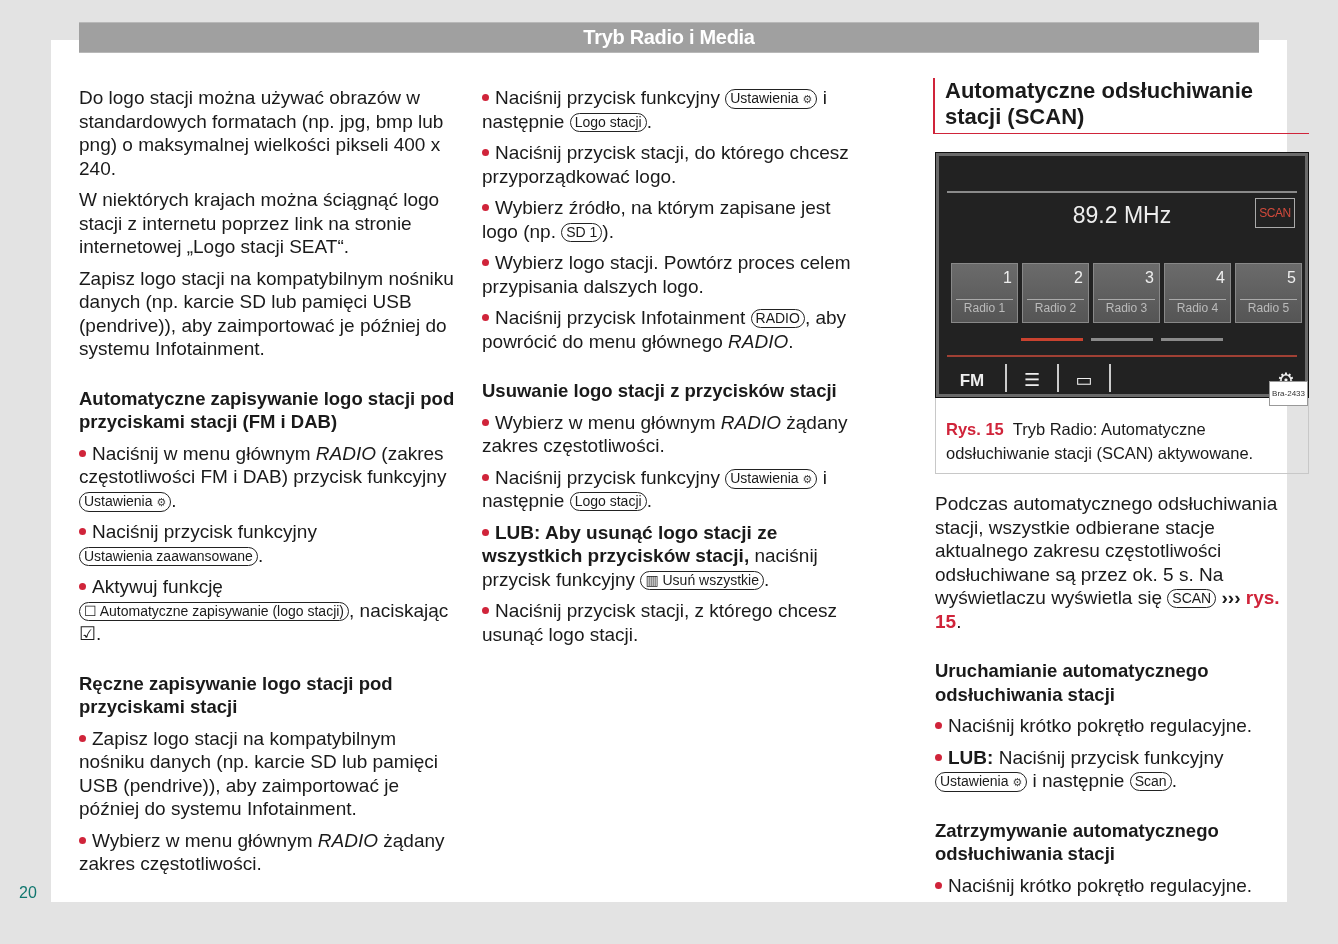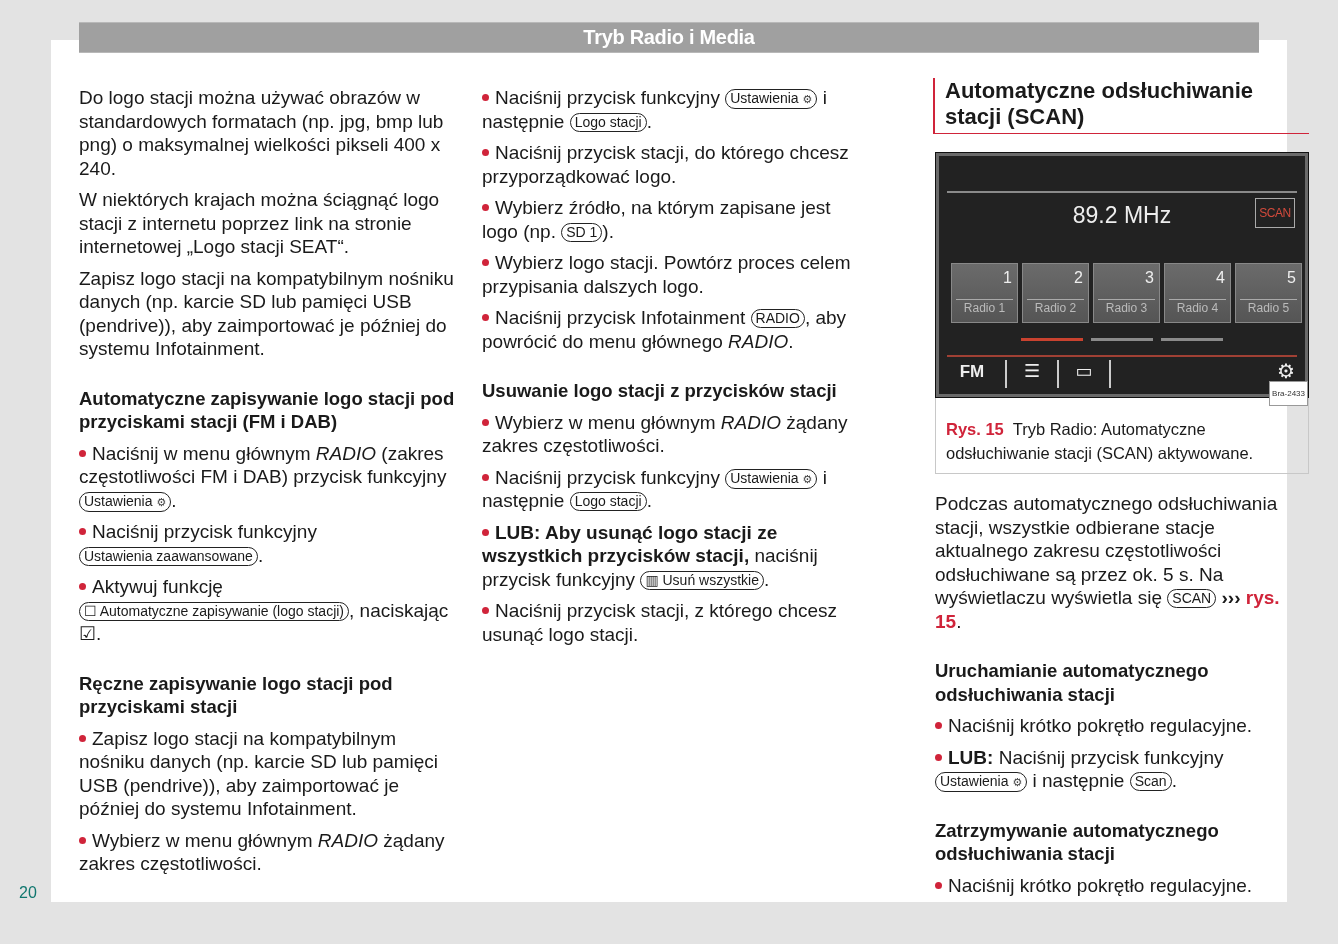--- a/index.html
+++ b/index.html
@@ -54,21 +54,21 @@
     width:65px; height:58px; background:linear-gradient(#6b6b6b,#555); border:1px solid #888;
     position:relative; color:#ddd;
   }
   .preset .num { position:absolute; right:5px; top:2px; font-size:16px; color:#eee; }
   .preset .sep { position:absolute; left:4px; right:4px; top:35px; height:1px; background:#aaa; }
   .preset .lbl { position:absolute; left:0; right:0; bottom:2px; text-align:center; font-size:12px; color:#bbb; }
   .pager { position:absolute; top:182px; left:82px; display:flex; gap:8px; }
   .pager span { display:block; width:62px; height:3px; background:#8a8a8a; }
   .pager span.active { background:#c9422f; }
   .screen .redline { position:absolute; left:8px; right:8px; top:199px; height:2px; background:#a04034; }
-  .bottombar { position:absolute; left:10px; right:10px; top:204px; height:32px; display:flex; align-items:flex-start; color:#eee; }
+  .bottombar { position:absolute; left:10px; right:10px; top:204px; height:32px; display:flex; align-items:flex-end; color:#eee; }
   .bottombar .fm { font-weight:bold; font-size:17px; width:46px; text-align:center; }
   .bottombar .div { width:2px; height:28px; background:#ccc; margin:0 10px; }
   .bottombar .icon { width:30px; text-align:center; font-size:18px; }
   .bottombar .gear { margin-left:auto; font-size:20px; }
   .bra { position:absolute; right:-3px; bottom:-12px; font-size:8px; background:#fff; color:#333; padding:0 2px; border:1px solid #999; }
   .caption { padding:20px 10px 8px 10px; font-size:16.5px; line-height:24px; }
   .page-number { position:absolute; left:19px; top:884px; font-size:16px; color:#0f766e; }
 </style>
 </head>
 <body>

